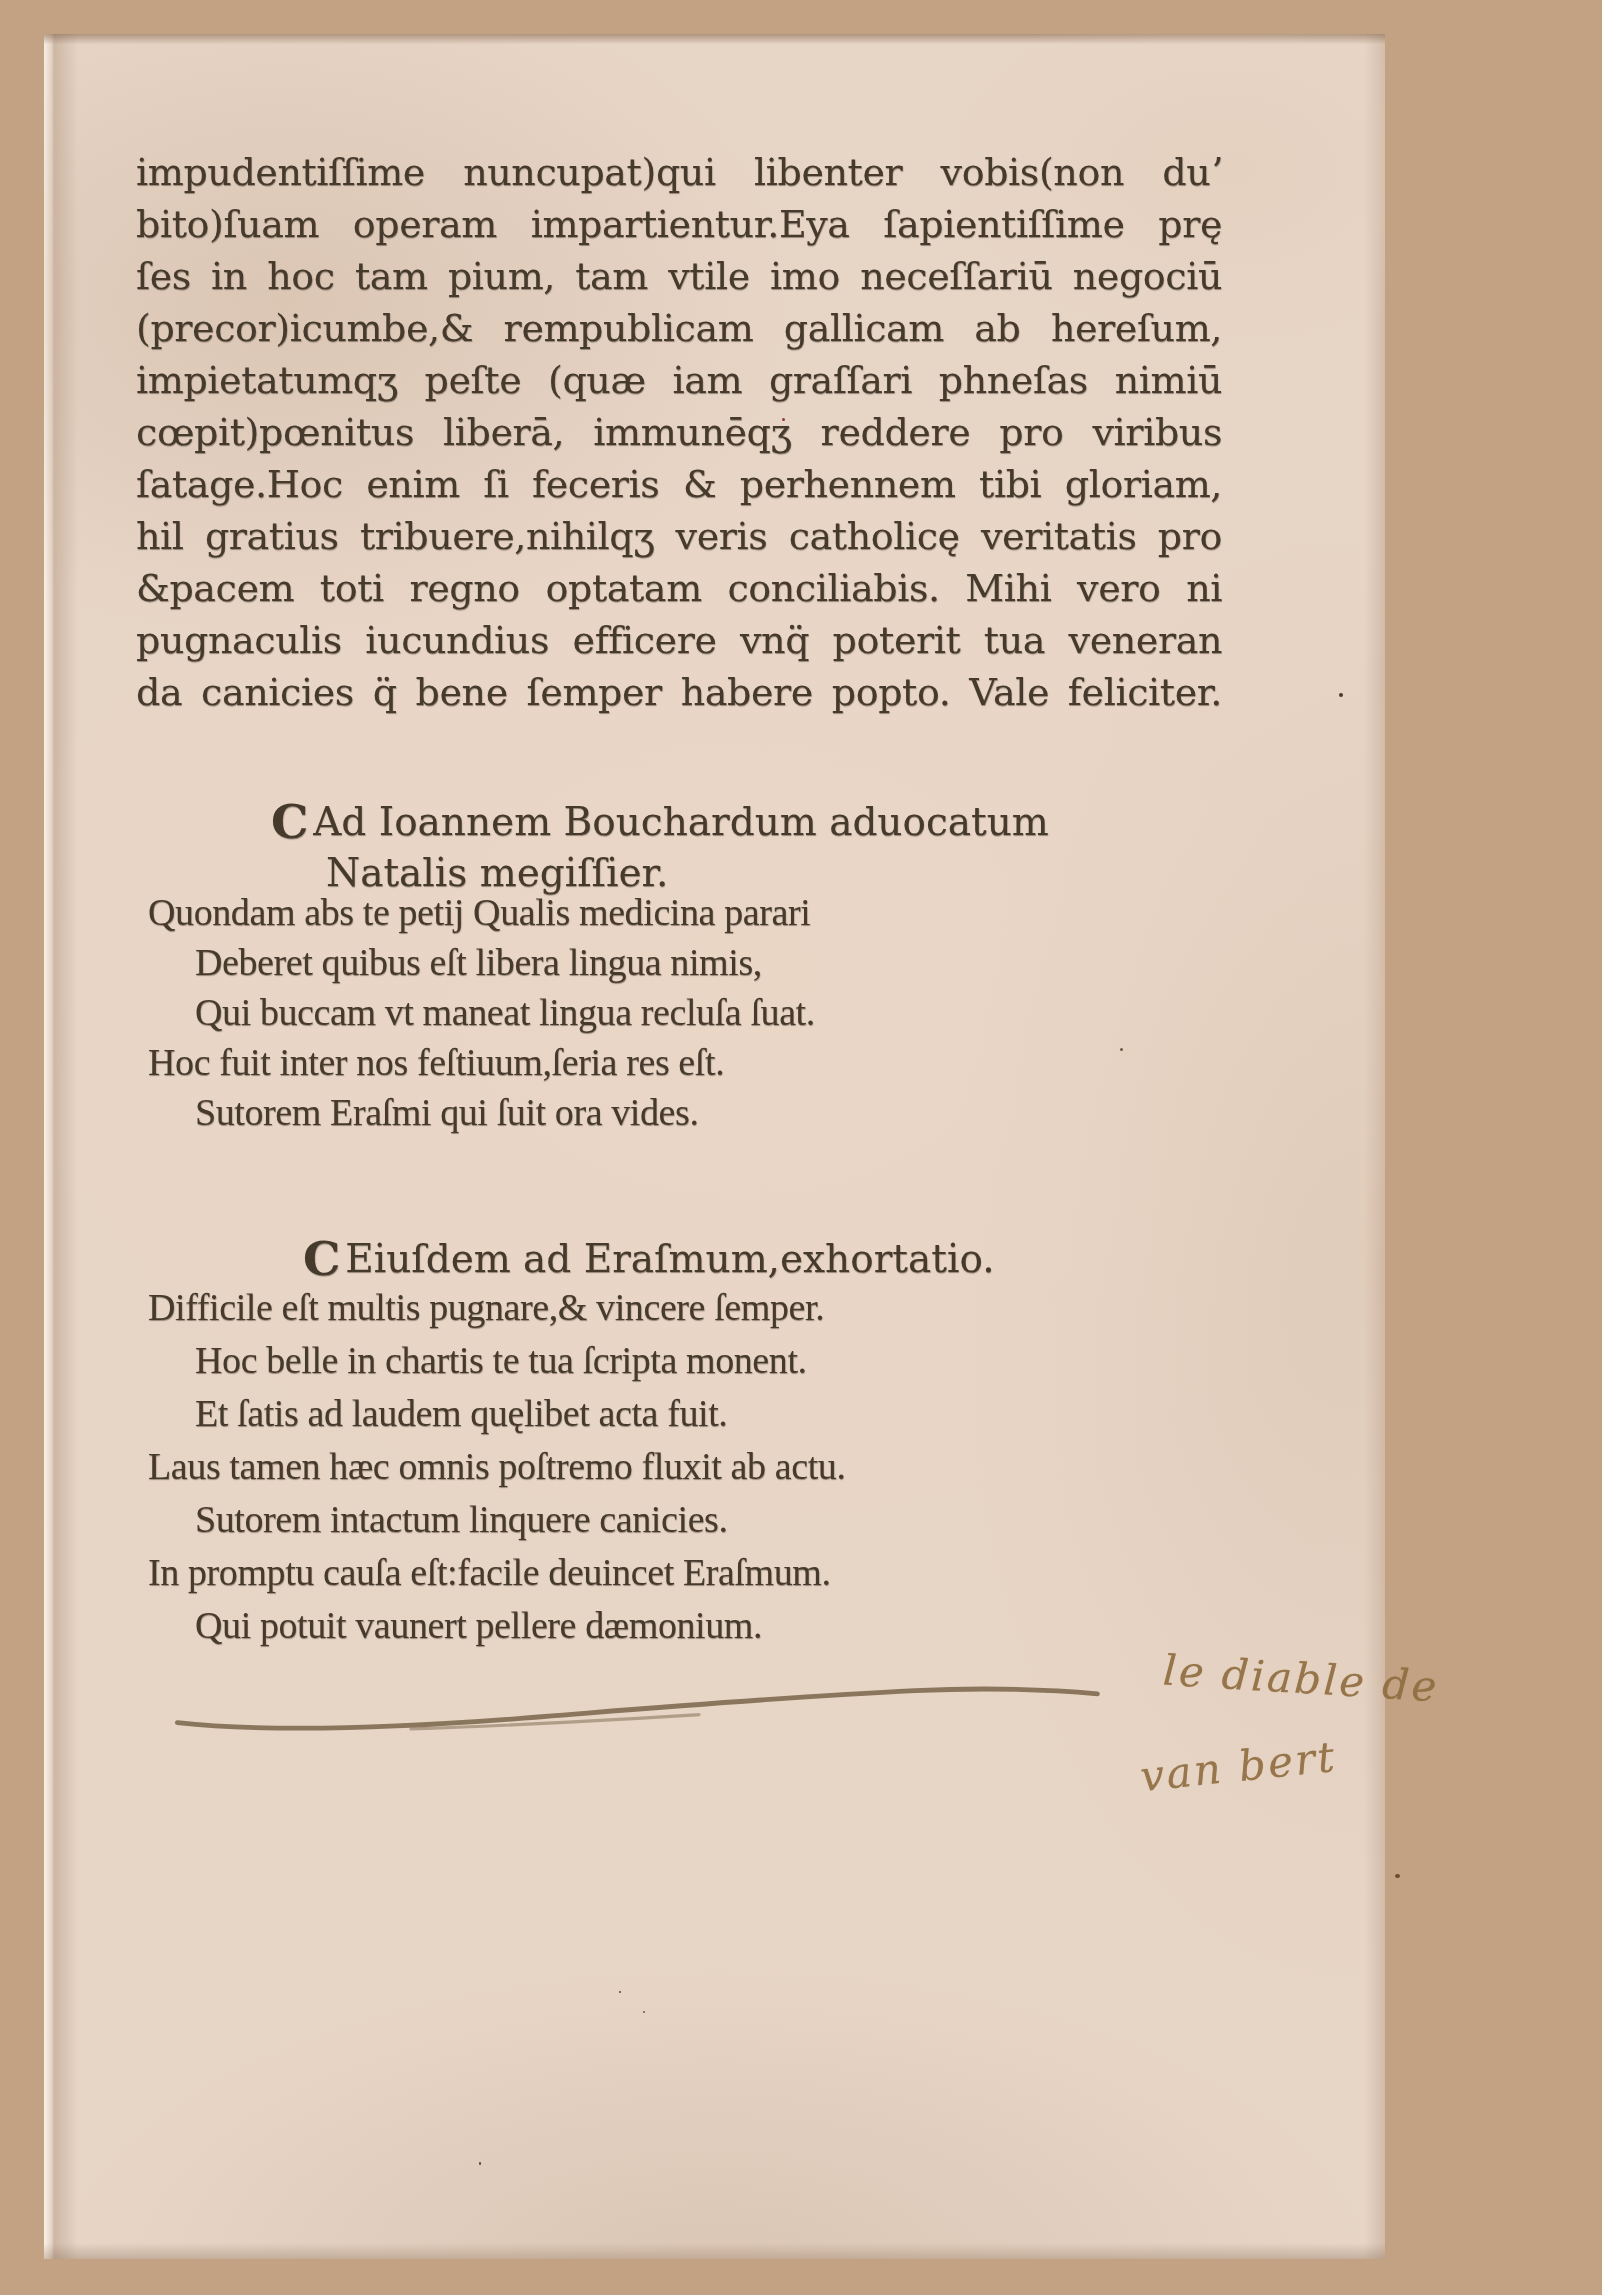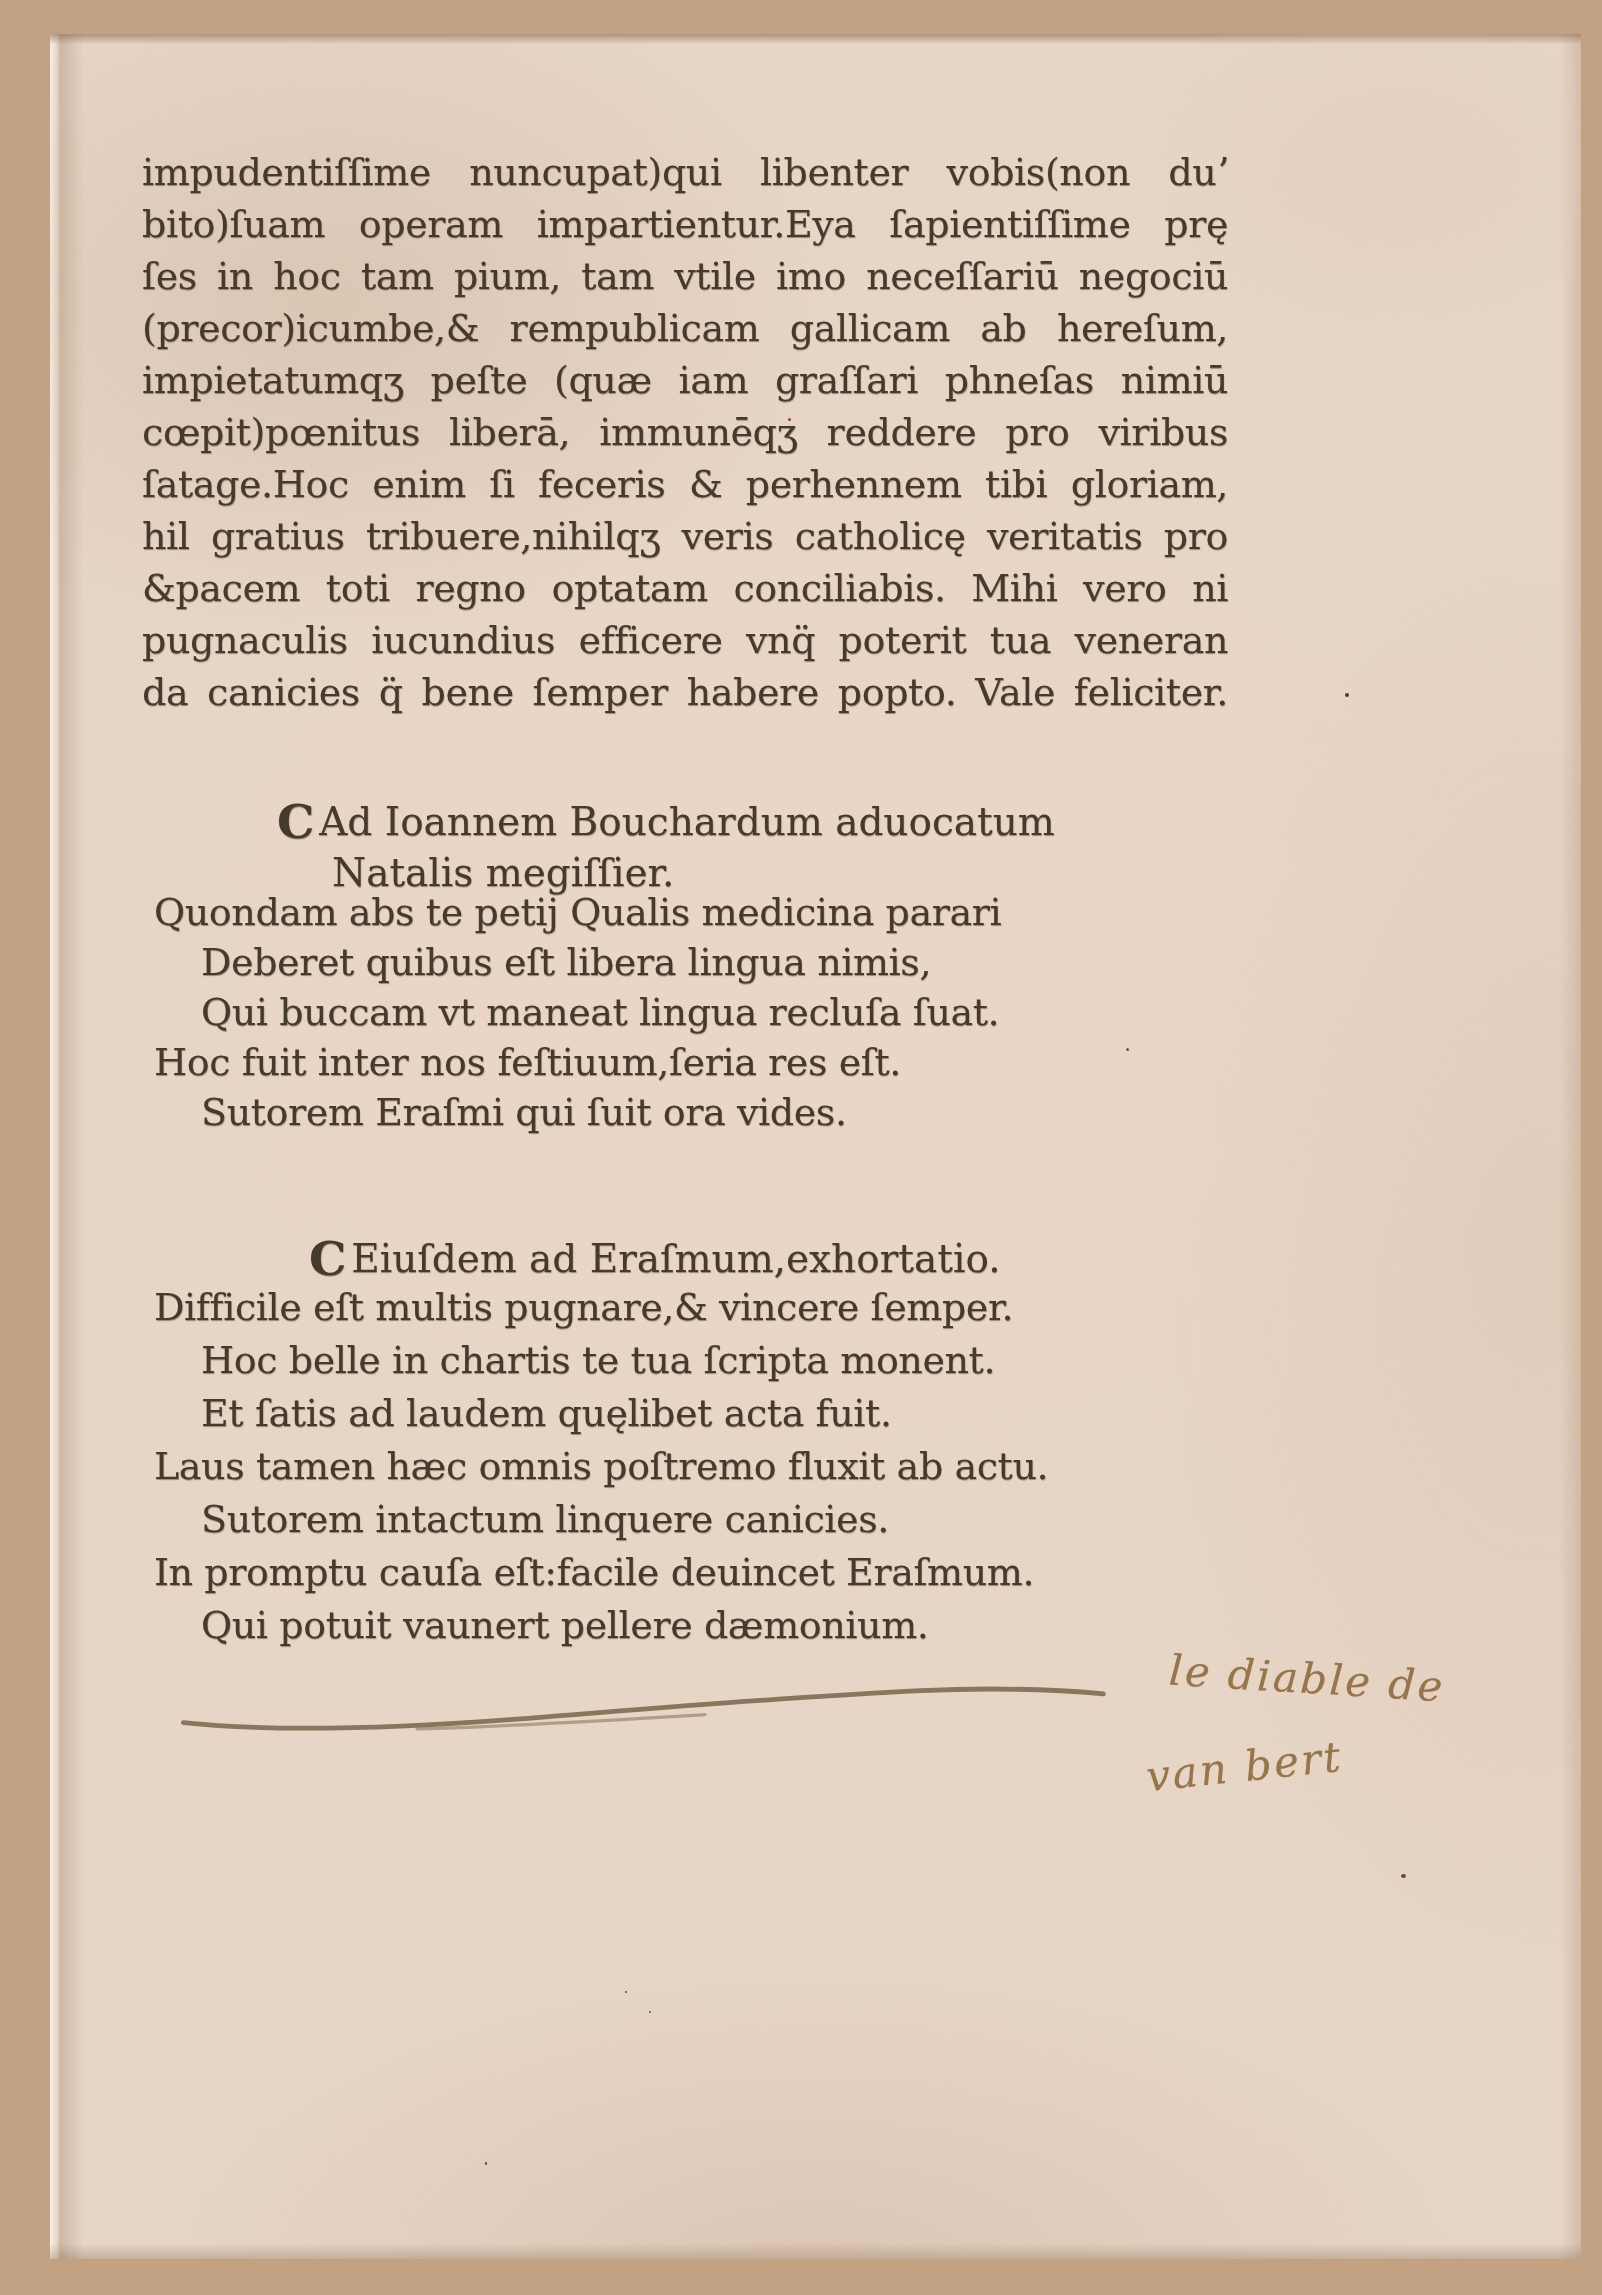--- a/index.html
+++ b/index.html
@@ -1,38 +1,38 @@
 <!DOCTYPE html>
 <html style="font-size:13px"><head>
 <meta charset="utf-8">
 <style>
   html,body{margin:0;padding:0;width:1602px;height:2295px;overflow:hidden;}
   body{font-family:"DejaVu Serif","Liberation Serif",serif;}
   .scan{position:absolute;inset:0;background:#c2a283;}
-  .page{position:absolute;left:50px;top:34px;width:1531px;height:2225px;background:#e7d5c6;}
+  .page{position:absolute;left:44px;top:34px;width:1341px;height:2225px;background:#e7d5c6;}
   .page-texture{position:absolute;inset:0;pointer-events:none;background:
     radial-gradient(723px 482px at 18% 12%, rgba(190,160,135,.28), transparent 70%),
     radial-gradient(1045px 803px at 52% 42%, rgba(240,216,196,.38), transparent 72%),
     radial-gradient(562px 1045px at 97% 55%, rgba(198,168,138,.20), transparent 70%),
     radial-gradient(884px 418px at 50% 101%, rgba(182,152,125,.25), transparent 75%),
     radial-gradient(402px 257px at 88% 6%, rgba(225,205,185,.5), transparent 70%),
     linear-gradient(180deg, rgba(126,96,70,.55) 0px, rgba(126,96,70,0) 10.4px),
     linear-gradient(0deg, rgba(120,90,65,.30) 0px, rgba(120,90,65,0) 16px),
     linear-gradient(270deg, rgba(150,118,92,.26) 0px, rgba(150,118,92,0) 21px),
     linear-gradient(90deg, rgba(252,246,237,.85) 0px, rgba(252,246,237,0) 7.2px, rgba(138,108,82,.28) 10.4px, rgba(138,108,82,0) 34px);}
   .ink{color:#453a2c;text-shadow:0.4px 0.6px 1px rgba(48,38,26,.45);}
   .para{position:absolute;left:92px;top:112px;width:1086px;font-size:38px;line-height:52px;
         letter-spacing:-0.4px;}
   .para .tline{white-space:nowrap;text-align:justify;text-align-last:justify;width:100%;}
   .heading{position:absolute;font-size:39px;line-height:51px;white-space:nowrap;}
   .cap-mark{font-weight:bold;font-size:47px;letter-spacing:-1.6px;margin-right:6.4px;vertical-align:-3.2px;}
   .h1{left:211px;top:762px;margin-left:16px;}
   .h1 .sub{margin-left:55px;}
   .h2{left:259px;top:1199px;}
-  .poem{position:absolute;left:104px;font-size:38px;letter-spacing:-0.4px;}
+  .poem{position:absolute;left:104px;font-size:38px;letter-spacing:-0.4px;font-family:Liberation Serif, serif;}
   .p1{top:853px;}
   .p1 .pline{line-height:50px;}
   .p2{top:1247px;}
   .p2 .pline{line-height:53px;}
   .pline{white-space:nowrap;}
   .pline.indent{padding-left:47px;}
   .hand-underline{position:absolute;left:125px;top:1639px;width:940px;height:64px;}
   .annotation{position:absolute;color:#8f6c3f;font-style:italic;font-size:42px;white-space:nowrap;
               letter-spacing:2.4px;opacity:.9;text-shadow:0 0 0.8px rgba(143,108,63,.5);}
   .ann1{left:1119px;top:1620px;transform:rotate(3.5deg);}

